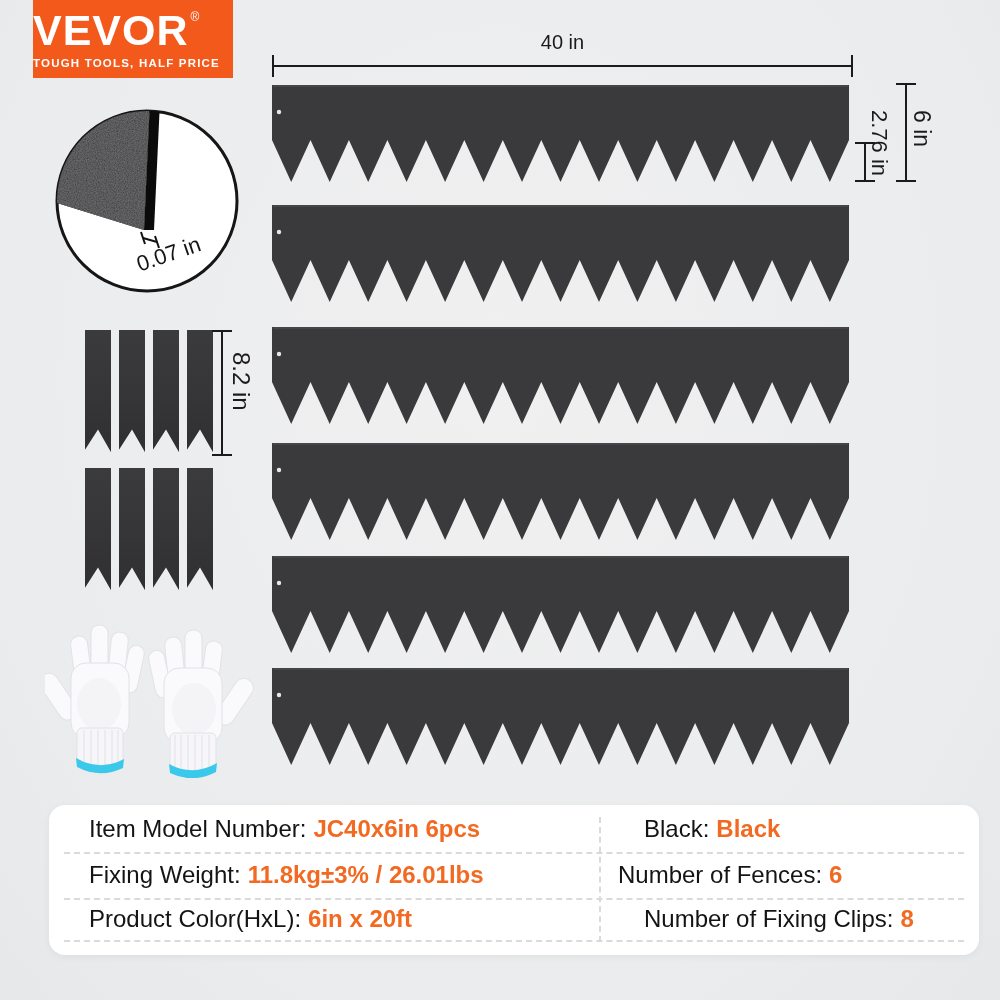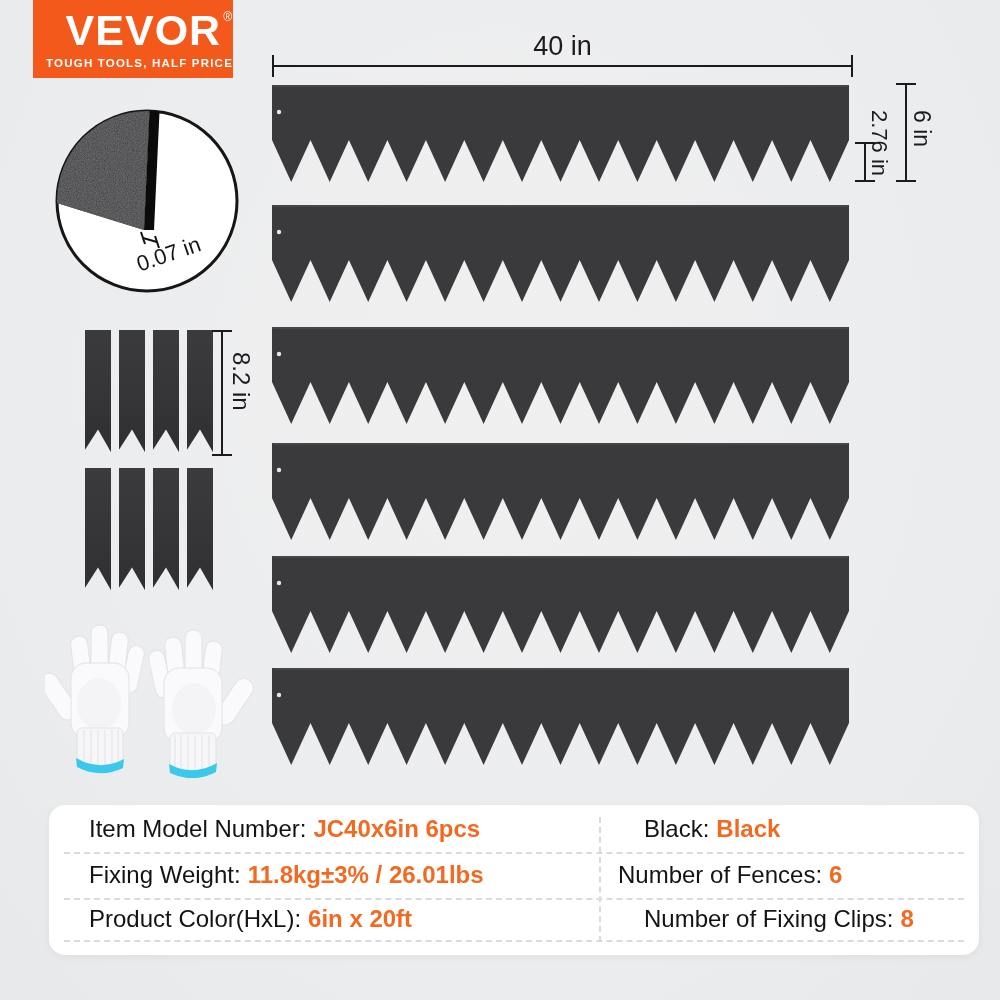--- a/index.html
+++ b/index.html
@@ -3,29 +3,29 @@
 <meta charset="utf-8">
 <style>
   html,body{margin:0;padding:0;background:#fff;}
   .canvas{
     position:relative;width:1000px;height:1000px;overflow:hidden;
     background:radial-gradient(ellipse at 50% 38%, #F0F0F1 0%, #EBECED 70%, #E7E8EA 100%);
     font-family:"Liberation Sans","DejaVu Sans",sans-serif;color:#1B1B1D;
   }
   
   .logo{position:absolute;left:33px;top:0;width:200px;height:78px;background:#F2591B;
-    display:flex;flex-direction:column;align-items:flex-end;justify-content:center;color:#fff;}
+    display:flex;flex-direction:column;align-items:flex-start;justify-content:center;color:#fff;}
   .logo-word{font-size:43px;font-weight:800;letter-spacing:1px;line-height:1;display:flex;align-items:flex-start;}
   .logo-reg{font-size:12px;font-weight:400;margin-top:2px;margin-left:2px;}
   .logo-tag{font-size:11.5px;font-weight:700;letter-spacing:1.2px;margin-top:5px;white-space:nowrap;}
   
   .hline{position:absolute;height:2px;background:#1B1B1D;}
   .hline::before,.hline::after{content:"";position:absolute;top:-10px;width:2px;height:22px;background:#1B1B1D;}
   .hline::before{left:0;}.hline::after{right:0;}
-  .hlabel{position:absolute;text-align:center;font-size:27px;color:#1B1B1D;}
+  .hlabel{position:absolute;text-align:center;font-size:20px;color:#1B1B1D;}
   .vline{position:absolute;width:2px;background:#1B1B1D;}
   .vline::before,.vline::after{content:"";position:absolute;left:-9px;width:20px;height:2px;background:#1B1B1D;}
   .vline::before{top:0;}.vline::after{bottom:0;}
   .vlabel{position:absolute;writing-mode:vertical-rl;font-size:23px;color:#1B1B1D;white-space:nowrap;line-height:1.1;}
   
   .strip{position:absolute;left:272px;display:block;}
   
   .clip{position:absolute;width:26px;height:126px;
     background:linear-gradient(180deg,#3B3B3E 0%,#353538 55%,#2F2F32 100%),
                linear-gradient(125deg,rgba(255,255,255,0) 74%,rgba(255,255,255,.06) 75%);

